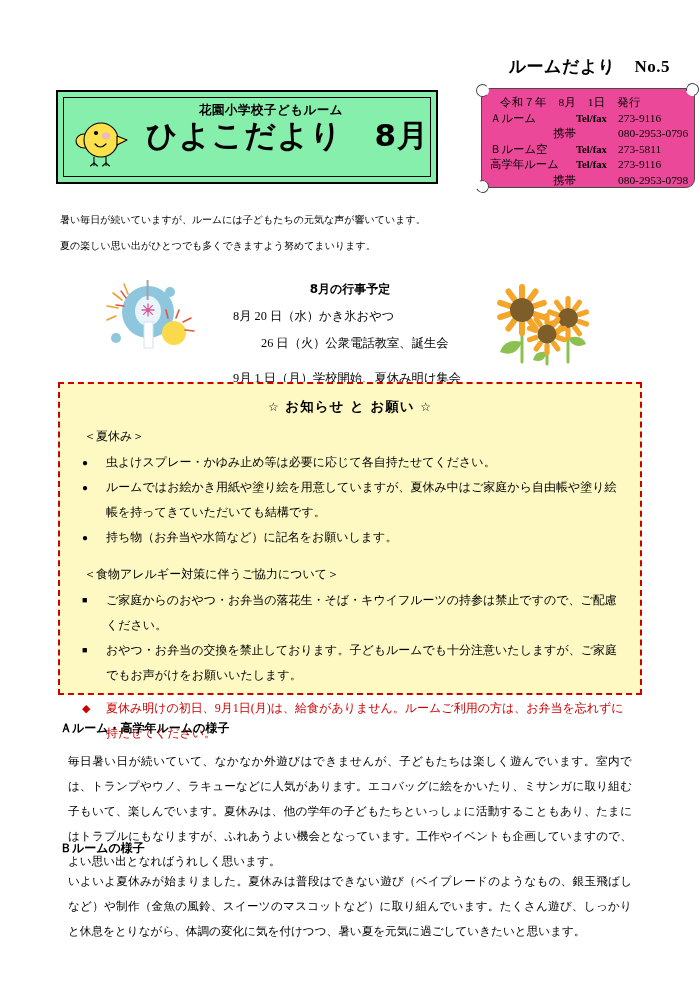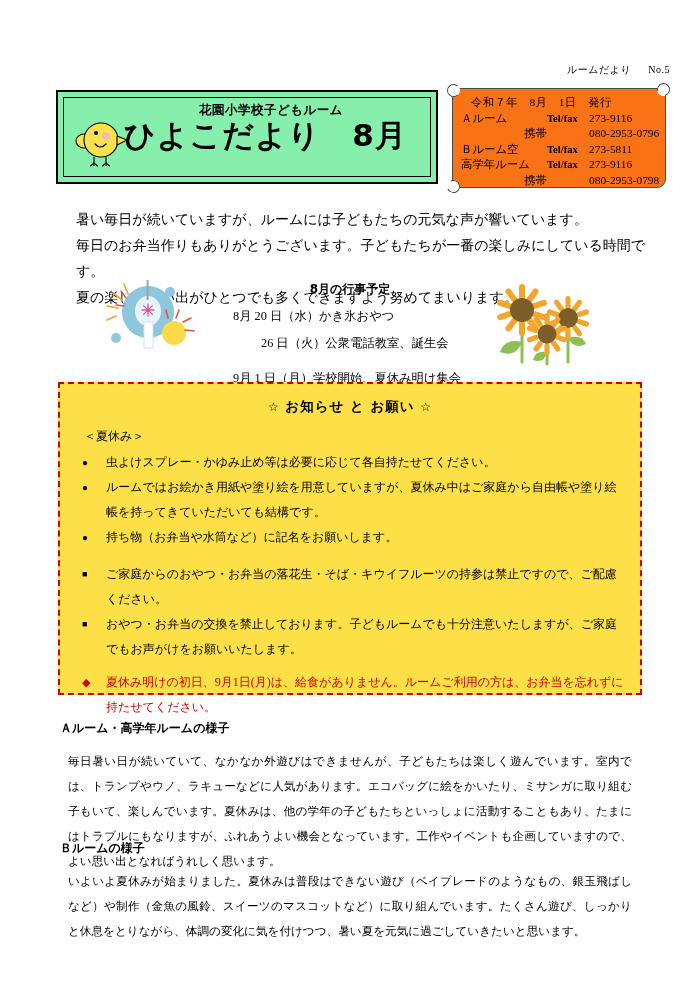--- a/index.html
+++ b/index.html
@@ -12,25 +12,26 @@
     height: 990px;
     position: relative;
     font-family: "Liberation Serif", "DejaVu Serif", serif;
     color: #000000;
     overflow: hidden;
   }
 
   
   .header-line {
     position: absolute;
-    top: 63px;
+    top: 55px;
     right: 30px;
-    font-size: 10px;
+    font-size: 17px;
     letter-spacing: 0.5px;
     white-space: nowrap;
+    font-weight: bold;
   }
   .header-line .no {
     margin-left: 14px;
   }
 
   
   .title-box {
     position: absolute;
     left: 56px;
     top: 90px;
@@ -65,39 +66,39 @@
     font-family: "DejaVu Sans", "Liberation Sans", sans-serif;
     font-weight: bold;
     font-size: 12.5px;
     letter-spacing: 0.5px;
   }
   .main-title {
     position: absolute;
     left: 66px;
     top: 26px;
     width: 305px;
-    text-align: left;
+    text-align: right;
     font-family: "DejaVu Sans", "Liberation Sans", sans-serif;
     font-weight: bold;
     font-size: 31px;
     letter-spacing: 1px;
     line-height: 1.12;
     white-space: nowrap;
   }
 
   
   .info-box {
     position: absolute;
-    left: 452px;
+    left: 481px;
     top: 88px;
     width: 214px;
     height: 100px;
     border: 1.4px solid #4a4a4a;
     border-radius: 9px;
-    background: #f97316;
+    background: #ec4899;
     box-sizing: border-box;
   }
   .curl {
     position: absolute;
     width: 11px;
     height: 11px;
     border: 1.4px solid #4a4a4a;
     border-radius: 50%;
     border-right-color: transparent;
     background: #ffffff;
@@ -117,24 +118,24 @@
   .ic1 { display: inline-block; width: 86px; }
   .ic1.ind { padding-left: 34px; width: 52px; text-align: right; }
   .ic1.ind2 { padding-left: 46px; width: 40px; text-align: right; }
   .ic2 { display: inline-block; width: 42px; font-weight: bold; font-size: 10.6px; }
   .ic3 { display: inline-block; }
   .issue-row { display: block; padding-left: 10px; letter-spacing: 0.3px; }
 
   
   .intro {
     position: absolute;
-    left: 76px;
+    left: 60px;
     top: 207px;
     width: 580px;
-    font-size: 14px;
+    font-size: 10px;
     line-height: 26px;
   }
   .intro p { margin: 0; }
 
   
   .events-title {
     position: absolute;
     left: 0;
     top: 281px;
     width: 700px;
@@ -172,21 +173,21 @@
 
   
   .notice-box {
     position: absolute;
     left: 58px;
     top: 382px;
     width: 584px;
     height: 313px;
     border: 2.4px dashed #cc0000;
     box-sizing: border-box;
-    background: #fde047;
+    background: #fef9c3;
   }
   .notice-title {
     position: absolute;
     left: 0;
     top: 14px;
     width: 100%;
     text-align: center;
     font-family: "DejaVu Sans", "Liberation Sans", sans-serif;
     font-weight: bold;
     font-size: 13.5px;
@@ -297,21 +298,20 @@
       <span class="ic1">高学年ルーム</span><span class="ic2">Tel/fax</span><span class="ic3">273-9116</span>
     </span>
     <span class="info-row">
       <span class="ic1 ind">携帯</span><span class="ic2"></span><span class="ic3">080-2953-0798</span>
     </span>
   </div>
 </div>
 
 <div class="intro">
   <p>暑い毎日が続いていますが、ルームには子どもたちの元気な声が響いています。</p>
-  <p>毎日のお弁当作りもありがとうございます。子どもたちが一番の楽しみにしている時間です。</p>
   <p>夏の楽しい思い出がひとつでも多くできますよう努めてまいります。</p>
 </div>
 
 <div class="events-title">8月の行事予定</div>
 <div class="events-list">
   <span class="ev">8月 20 日（水）かき氷おやつ</span>
   <span class="ev ind">26 日（火）公衆電話教室、誕生会</span>
   <span class="ev gap">9月 1 日（月）学校開始、夏休み明け集会</span>
 </div>
 
@@ -477,20 +477,21 @@
       <span class="mk">●</span>
       <span>ルームではお絵かき用紙や塗り絵を用意していますが、夏休み中はご家庭から自由帳や塗り絵帳を持ってきていただいても結構です。</span>
     </div>
     <div class="n-item">
       <span class="mk">●</span>
       <span>持ち物（お弁当や水筒など）に記名をお願いします。</span>
     </div>
 
     <div class="spacer-sm"></div>
 
+    <p class="sub-head">＜食物アレルギー対策に伴うご協力について＞</p>
 
     <div class="n-item">
       <span class="mk sq">■</span>
       <span>ご家庭からのおやつ・お弁当の落花生・そば・キウイフルーツの持参は禁止ですので、ご配慮ください。</span>
     </div>
     <div class="n-item">
       <span class="mk sq">■</span>
       <span>おやつ・お弁当の交換を禁止しております。子どもルームでも十分注意いたしますが、ご家庭でもお声がけをお願いいたします。</span>
     </div>
 

